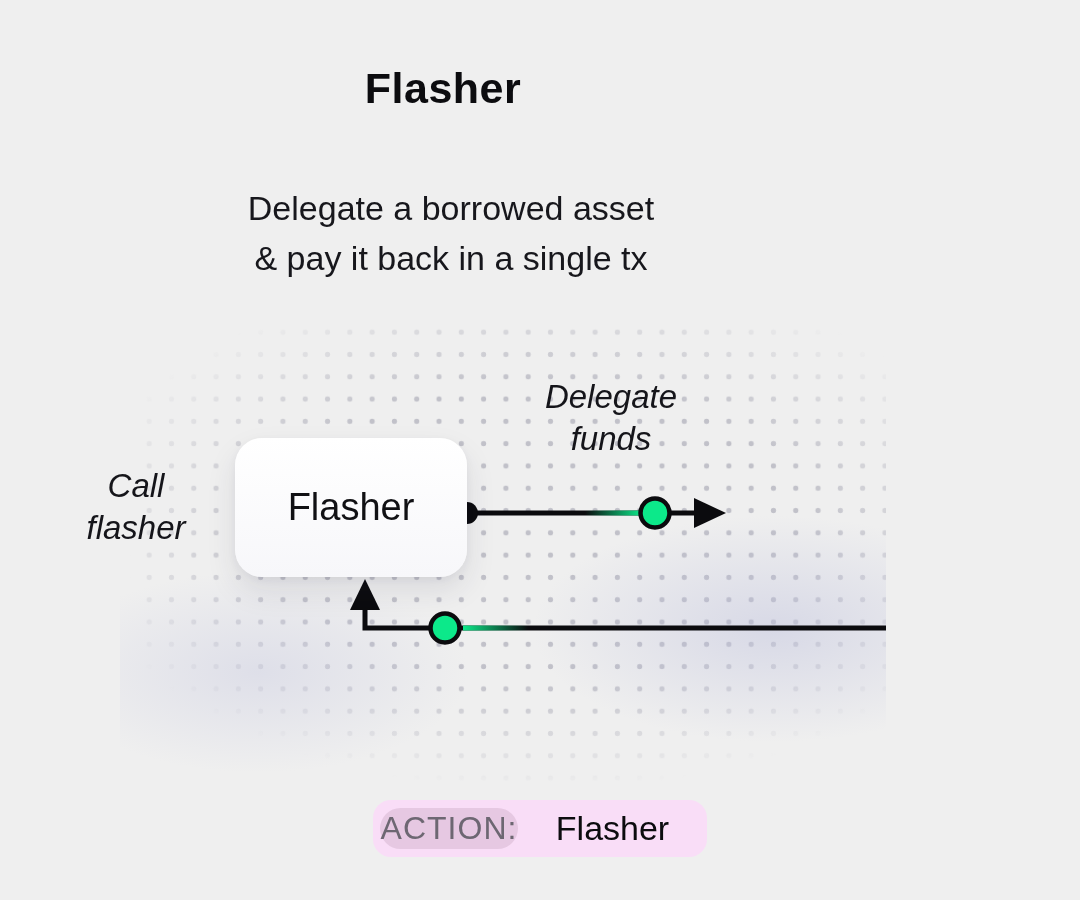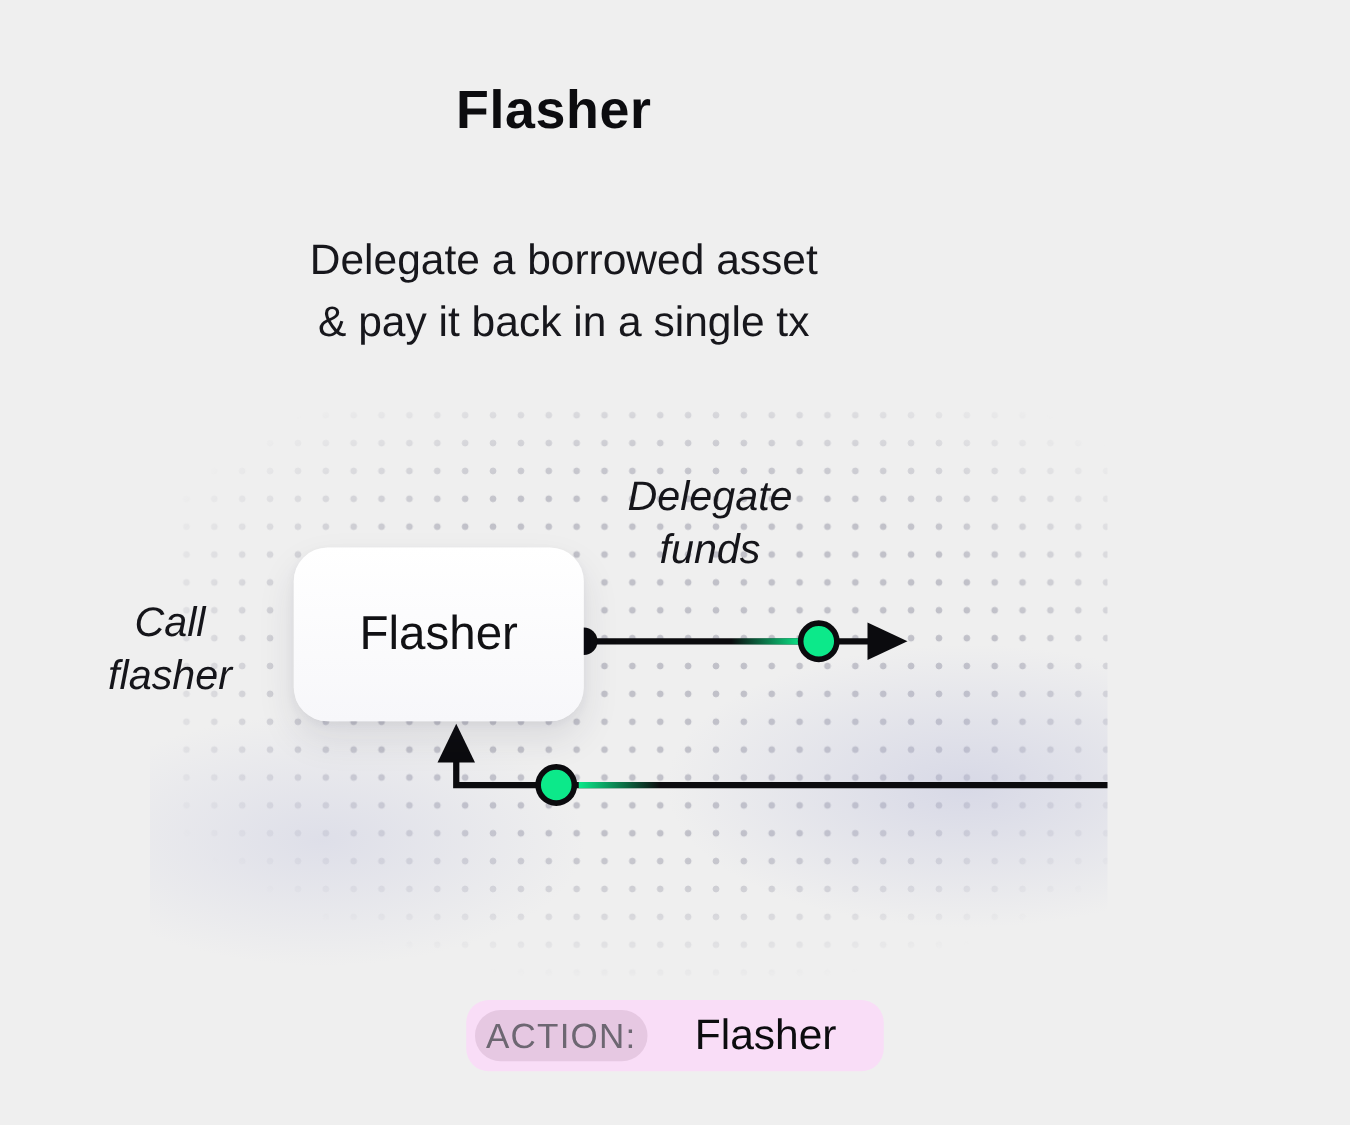--- a/index.html
+++ b/index.html
@@ -102,43 +102,43 @@
   
   .flow-label {
     position: absolute;
     font-style: italic;
     font-size: 33px;
     color: #15151a;
     text-align: center;
     white-space: pre-line;
     line-height: 1.28;
   }
-  .label-delegate  { left: 418px; top: 376px; width: 300px; }
-  .label-call      { left: 36px;  top: 477px; width: 200px; }
+  .label-delegate  { left: 461px; top: 376px; width: 300px; }
+  .label-call      { left: 36px;  top: 465px; width: 200px; }
   .label-repayment { left: 452px; top: 643px; width: 300px; }
 
   
   .action-badge {
     position: absolute;
     left: 373px; top: 800px;
     width: 334px; height: 57px;
     border-radius: 18px;
     background: var(--badge-pink);
     display: flex;
     align-items: center;
   }
   .action-tag {
     margin-left: 7px;
     width: 138px; height: 41px;
     border-radius: 21px;
     background: var(--badge-tag-pink);
     display: flex;
     align-items: center;
     justify-content: center;
-    font-size: 28px;
+    font-size: 32px;
     letter-spacing: 1px;
     color: var(--badge-tag-text);
   }
   .action-value {
     flex: 1;
     text-align: center;
     font-size: 34px;
     color: #0c0c0f;
   }
 </style>

